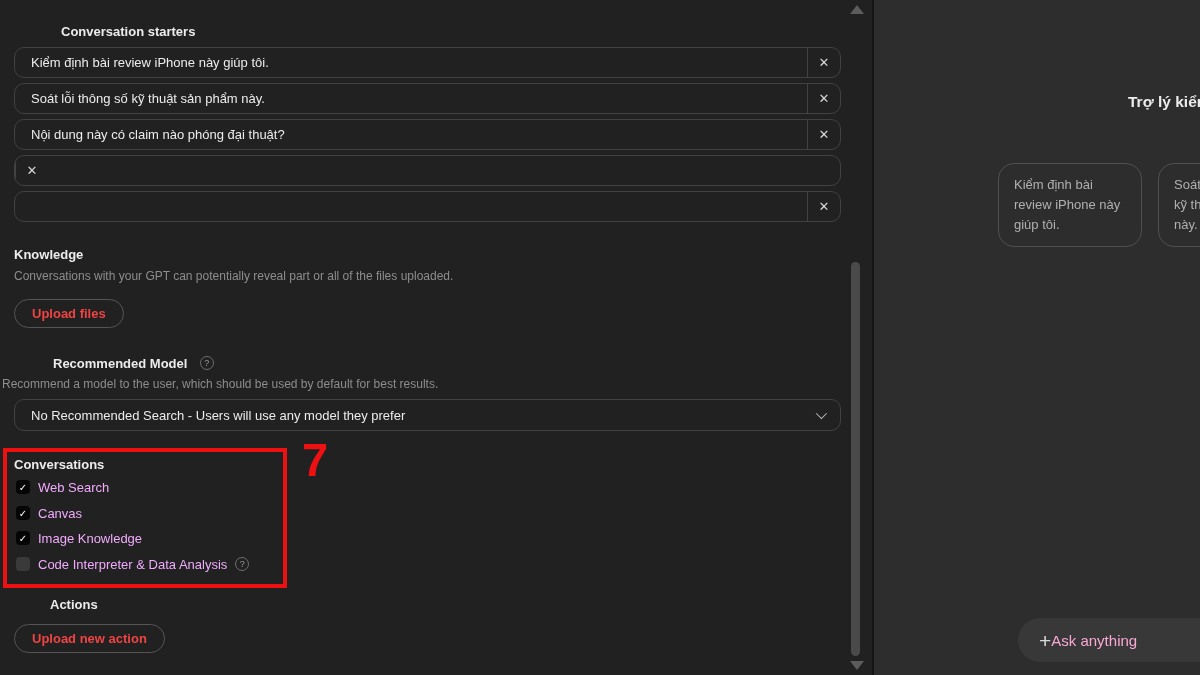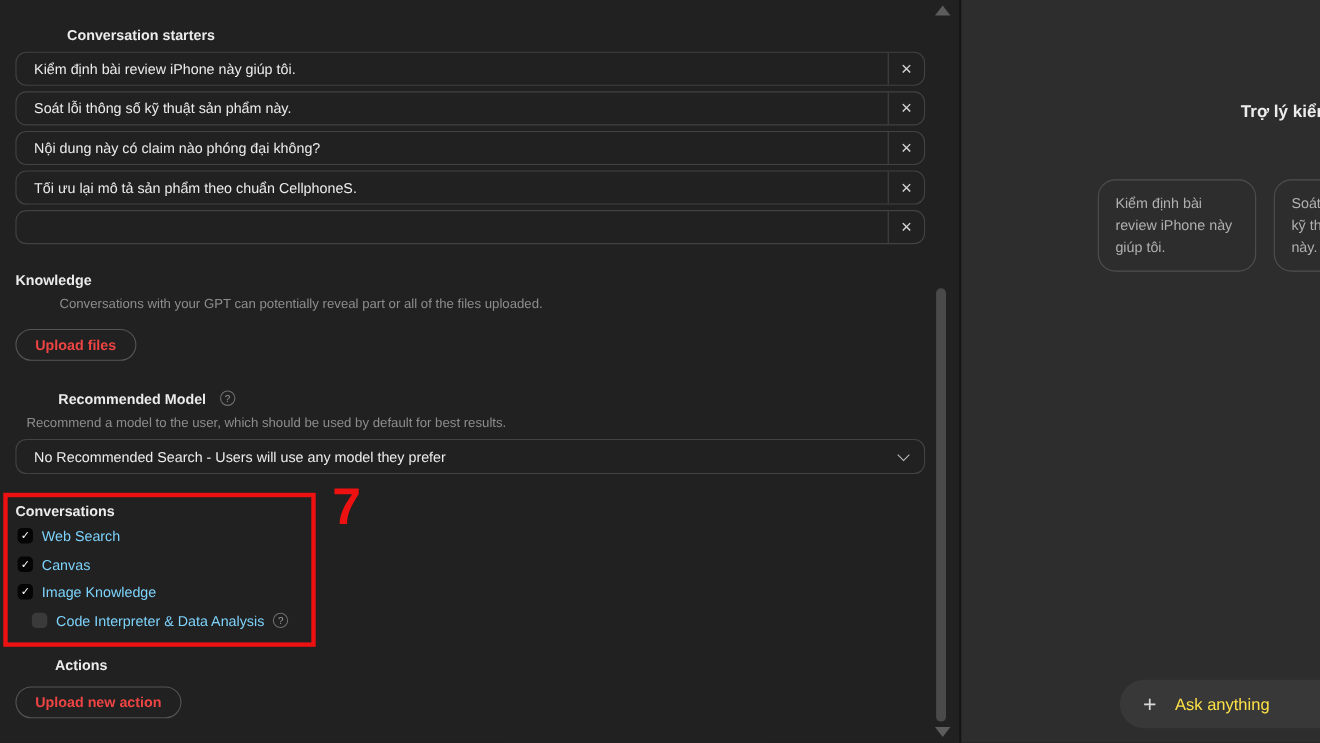--- a/index.html
+++ b/index.html
@@ -33,21 +33,21 @@
   .chevron-down { position:absolute; right:16px; top:11px; width:8px; height:8px;
     border-right:1.6px solid #b9b9b9; border-bottom:1.6px solid #b9b9b9;
     transform:rotate(45deg) translateY(-2px); }
 
   .cap-row { left:16px; display:flex; align-items:center; height:16px; }
   .checkbox { width:14px; height:14px; border-radius:4px; margin-right:8px;
     display:flex; align-items:center; justify-content:center; cursor:pointer;
     font-size:10px; font-weight:bold; }
   .checkbox.checked { background:#050505; color:#fff; }
   .checkbox.unchecked { background:#3a3a3a; color:transparent; }
-  .cap-label { font-size:13px; color:#7dd3fc;text-align:right; }
+  .cap-label { font-size:13px; color:#f0abfc;text-align:right; }
 
   
   #red-box { left:3px; top:448px; width:284px; height:140px; border:4px solid #ee1111;
     pointer-events:none; }
   #red-number { left:302px; top:436px; color:#ee1111; font-size:47px; font-weight:900;
     line-height:1; letter-spacing:-2px; }
 
   
   #scroll-thumb { left:851px; top:262px; width:9px; height:394px; border-radius:5px;
     background:#4a4a4a; cursor:pointer; }
@@ -63,21 +63,21 @@
   #gpt-name { left:254px; top:93px; font-size:15.5px; font-weight:600; color:#ececec;
     white-space:nowrap; }
   #starter-cards { left:124px; top:163px; display:flex; gap:16px; }
   .starter-card { width:144px; height:84px; border:1px solid #4f4f4f; border-radius:16px;
     padding:11px 15px; font-size:13px; line-height:20px; color:#b0b0b0; cursor:pointer;
     flex:0 0 auto; overflow:hidden; }
   #composer { left:144px; top:618px; width:400px; height:44px; border-radius:24px;
     background:#383838; display:flex; align-items:center; cursor:text; }
   #composer .plus { margin-left:21px; font-size:21px; font-weight:300; color:#d8d8d8;
     line-height:1; cursor:pointer; }
-  #composer .ask { margin-left:17px; font-size:15px; color:#fde047; }
+  #composer .ask { font-size:15px; color:#f9a8d4; }
 </style>
 </head>
 <body>
 
 <div id="left-panel" class="abs">
 
   <div class="abs section-heading" style="left:14px; top:24px;margin-left:47px;">Conversation starters</div>
 
   <div class="abs starter-row" style="top:47px;">
     <div class="starter-text">Kiểm định bài review iPhone này giúp tôi.</div>
@@ -85,49 +85,48 @@
       <span>✕</span>
     </div>
   </div>
   <div class="abs starter-row" style="top:83px;">
     <div class="starter-text">Soát lỗi thông số kỹ thuật sản phẩm này.</div>
     <div class="starter-x">
       <span>✕</span>
     </div>
   </div>
   <div class="abs starter-row" style="top:119px;">
-    <div class="starter-text">Nội dung này có claim nào phóng đại không?</div>
+    <div class="starter-text">Nội dung này có claim nào phóng đại thuật?</div>
     <div class="starter-x">
       <span>✕</span>
     </div>
   </div>
   <div class="abs starter-row" style="top:155px;">
-    <div class="starter-text">Tối ưu lại mô tả sản phẩm theo chuẩn CellphoneS.</div>
     <div class="starter-x">
       <span>✕</span>
     </div>
   </div>
   <div class="abs starter-row" style="top:191px;">
     <div class="starter-text"></div>
     <div class="starter-x">
       <span>✕</span>
     </div>
   </div>
 
   <div class="abs section-heading" style="left:14px; top:247px;text-align:right;">Knowledge</div>
-  <div class="abs section-desc" style="left:14px; top:269px;margin-left:40px;">Conversations with your GPT can potentially reveal part or all of the files uploaded.</div>
+  <div class="abs section-desc" style="left:14px; top:269px;">Conversations with your GPT can potentially reveal part or all of the files uploaded.</div>
   <button class="abs pill-btn" style="left:14px; top:299px;">Upload files</button>
 
   <div class="abs" style="left:14px; top:354px;margin-left:39px;">
     <span class="section-heading">Recommended Model</span>
     <span class="help-circle">
       <span>?</span>
     </span>
   </div>
-  <div class="abs section-desc" style="left:24px; top:377px;">Recommend a model to the user, which should be used by default for best results.</div>
+  <div class="abs section-desc" style="left:2px; top:377px;">Recommend a model to the user, which should be used by default for best results.</div>
   <div class="abs" id="model-select">
     <span>No Recommended Search - Users will use any model they prefer</span>
     <span class="chevron-down"></span>
   </div>
 
   <div class="abs section-heading" style="left:14px; top:457px;">Conversations</div>
 
   <div class="abs cap-row" style="top:479px;">
     <span class="checkbox checked">
       <span>✓</span>
@@ -139,21 +138,21 @@
       <span>✓</span>
       </span>
     <span class="cap-label">Canvas</span>
   </div>
   <div class="abs cap-row" style="top:530px;">
     <span class="checkbox checked">
       <span>✓</span>
       </span>
     <span class="cap-label">Image Knowledge</span>
   </div>
-  <div class="abs cap-row" style="top:556px;margin-left:13px;">
+  <div class="abs cap-row" style="top:556px;">
     <span class="checkbox unchecked">
       <span>✓</span>
       </span>
     <span class="cap-label">Code Interpreter &amp; Data Analysis</span>
     <span class="help-circle">
       <span>?</span>
       </span>
   </div>
 
   <div class="abs section-heading" style="left:14px; top:597px;margin-left:36px;">Actions</div>

